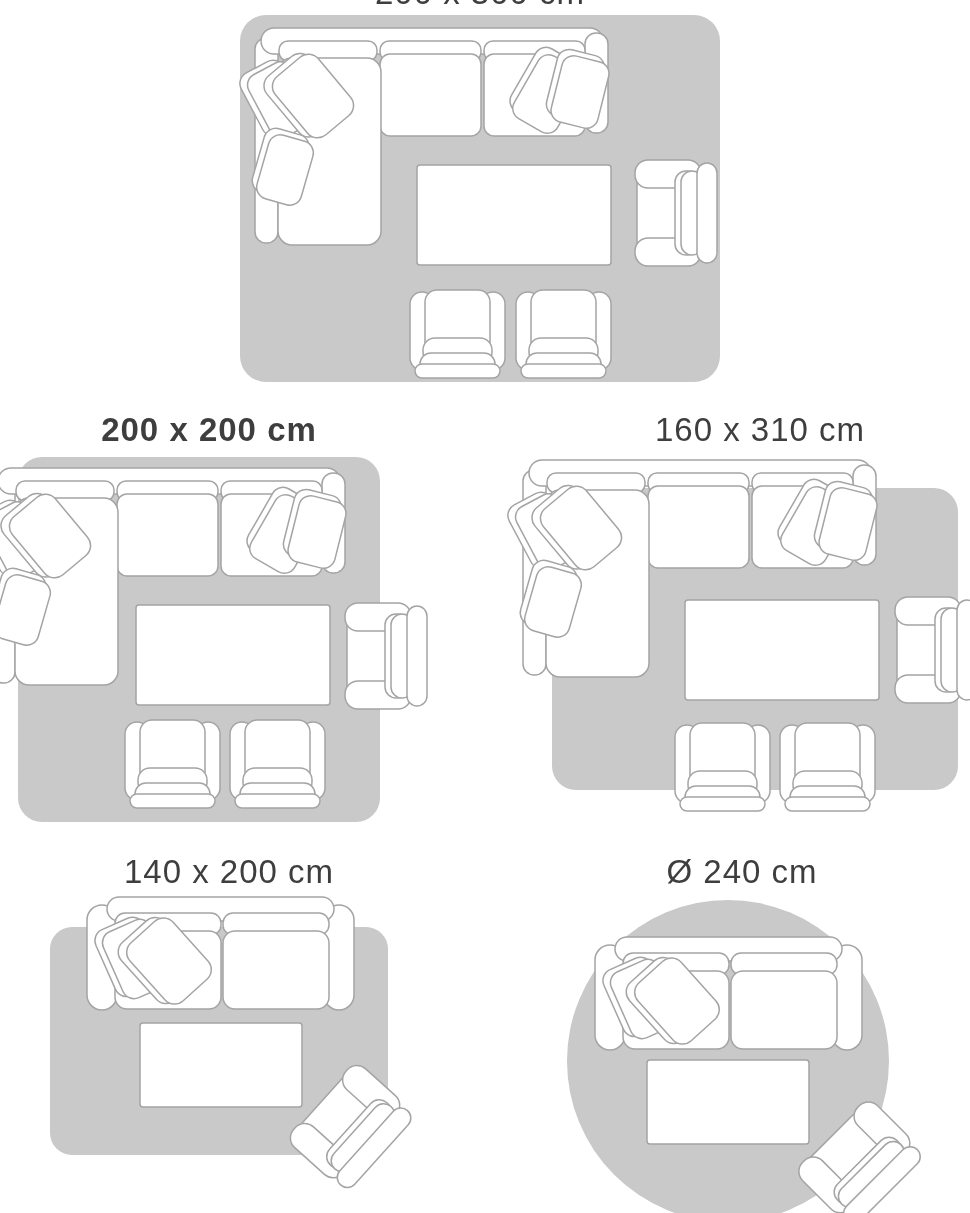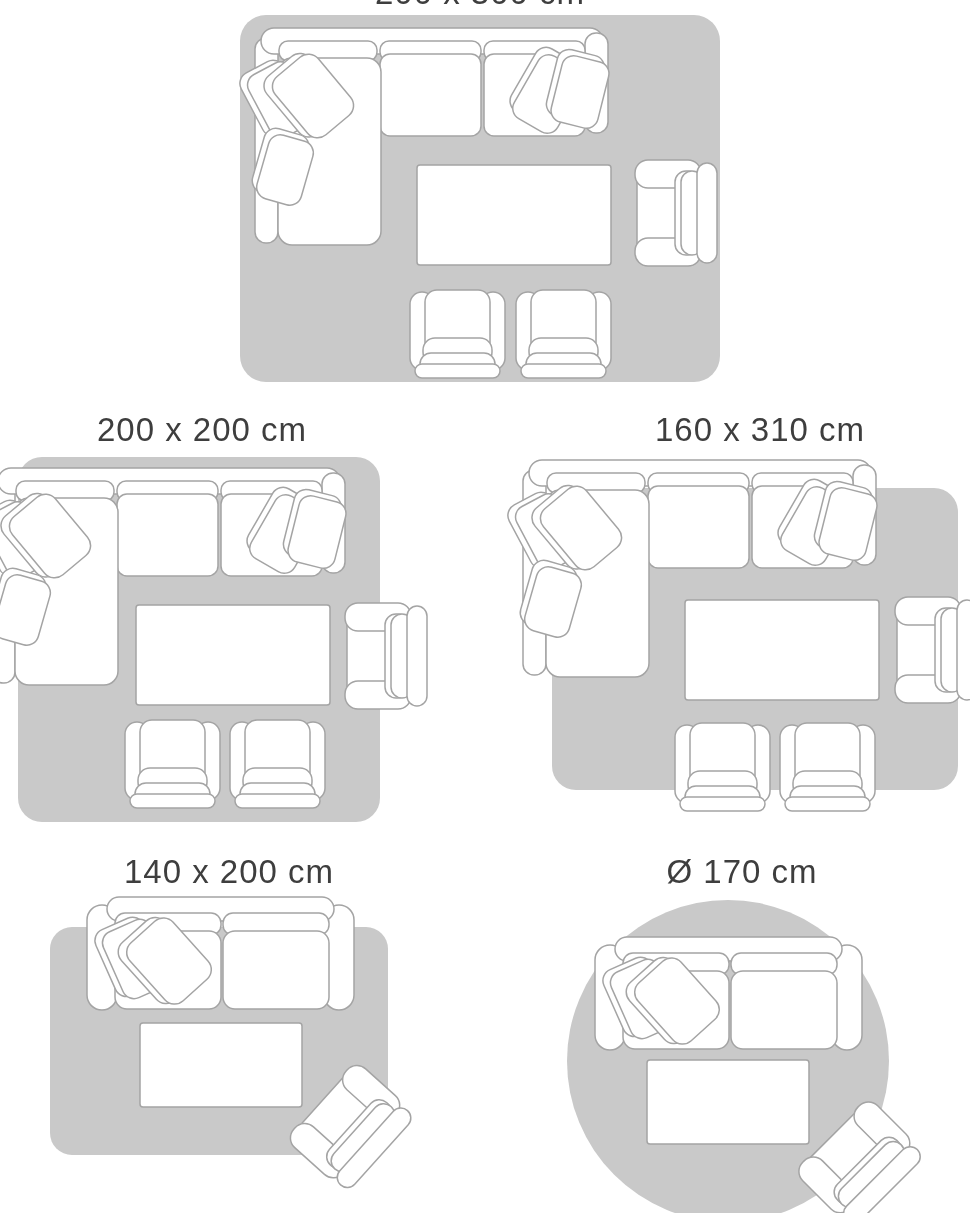--- a/index.html
+++ b/index.html
@@ -124,21 +124,21 @@
     <g transform="translate(410,290)">
         <use href="#club-chair"></use>
       </g>
     <g transform="translate(516,290)">
         <use href="#club-chair"></use>
       </g>
   </svg>
 </section>
 
 <section class="panel">
-  <div class="size-label" style="left:18px; top:411px; width:368px;">200 x 200 cm</div>
+  <div class="size-label" style="left:25px; top:411px; width:368px;font-weight:bold;">200 x 200 cm</div>
   <svg class="scene" style="left:0; top:400px" width="485" height="430" viewBox="0 0 485 430" xmlns="http://www.w3.org/2000/svg">
     <rect class="rug" x="18" y="57" width="362" height="365" rx="24"></rect>
     <g transform="translate(-8,68)">
         <use href="#corner-sofa"></use>
       </g>
     <g transform="translate(136,205)">
         <use href="#table-lg"></use>
       </g>
     <g transform="translate(345,203)">
         <use href="#armchair"></use>
@@ -184,21 +184,21 @@
     <g transform="translate(140,193)">
         <use href="#table-sm"></use>
       </g>
     <g transform="translate(351,297) rotate(42)">
         <use href="#armchair" x="-41" y="-53"></use>
       </g>
   </svg>
 </section>
 
 <section class="panel">
-  <div class="size-label" style="left:567px; top:853px; width:350px;">Ø 170 cm</div>
+  <div class="size-label" style="left:567px; top:853px; width:350px;">Ø 240 cm</div>
   <svg class="scene" style="left:485px; top:830px" width="485" height="383" viewBox="0 0 485 383" xmlns="http://www.w3.org/2000/svg">
     <circle class="rug" cx="243" cy="231" r="161"></circle>
     <g transform="translate(110,107)">
         <use href="#loveseat"></use>
       </g>
     <g transform="translate(162,230)">
         <use href="#table-sm"></use>
       </g>
     <g transform="translate(375,333) rotate(45)">
         <use href="#armchair" x="-41" y="-53"></use>

